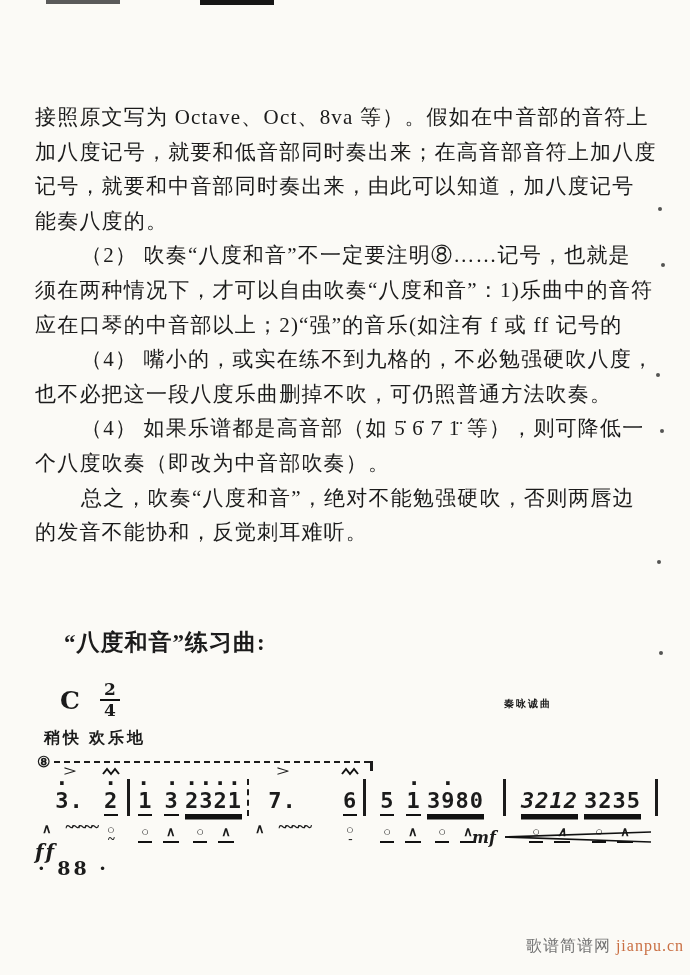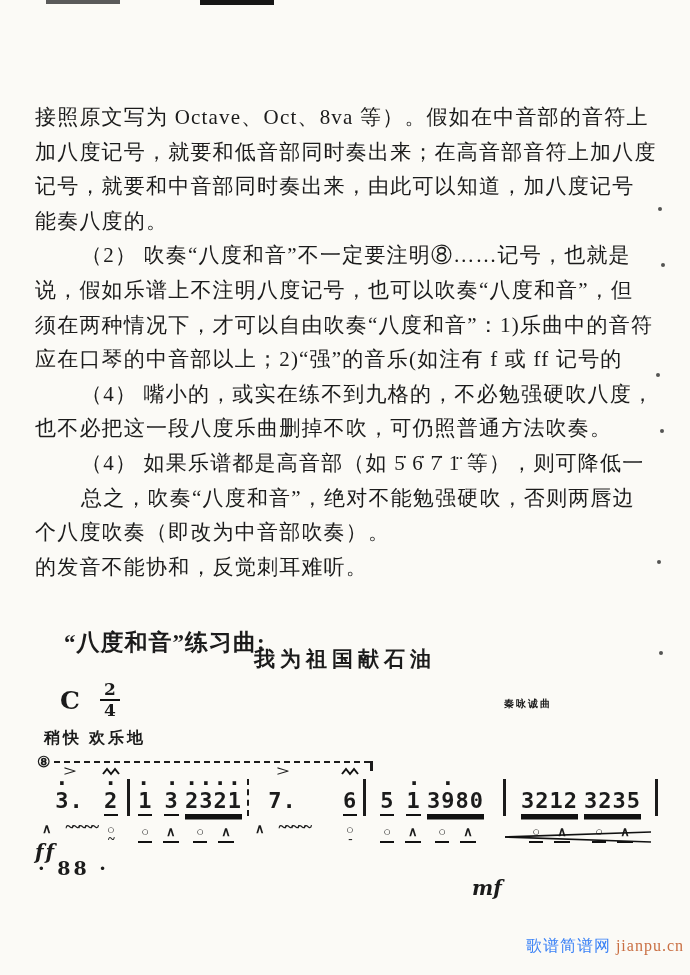--- a/index.html
+++ b/index.html
@@ -42,27 +42,27 @@
   .gap{width:12px;}
   .breath{margin-top:8px;display:flex;gap:11px;font-size:13px;font-weight:bold;align-items:flex-start;}
   .bu{border-bottom:2px solid #111;padding:0 3px 1px;}
   .wave{font-size:16px;letter-spacing:-2px;font-weight:bold;line-height:12px;margin-left:3px;}
   .stack{display:flex;flex-direction:column;align-items:center;line-height:11px;}
   .stack .sub{font-size:13px;line-height:8px;letter-spacing:-1px;}
   .bar{position:absolute;top:27px;width:2.5px;height:37px;background:#1b1b1b;}
   .bar.dash{background:none;width:0;border-left:2.5px dashed #1b1b1b;}
   .dyn{position:absolute;font-family:"DejaVu Serif",serif;font-style:italic;font-weight:bold;}
   .ff{left:0px;top:88px;font-size:20px;letter-spacing:2px;}
-  .mf{left:437px;top:76px;font-size:20px;margin-top:48px;}
+  .mf{left:437px;top:76px;font-size:16px;}
   .cresc{position:absolute;left:468px;top:78px;}
   
   .pagenum{position:absolute;left:38px;top:857px;font-size:19px;font-weight:bold;
            font-family:"DejaVu Serif",serif;letter-spacing:3px;}
   .watermark{position:absolute;right:6px;top:936px;font-size:16px;letter-spacing:1px;white-space:nowrap;}
-  .wm-site{color:#3b82f6;}
+  .wm-site{color:#737373;}
   .wm-domain{color:#c96f43;}
 </style>
 </head>
 <body>
 
 <div class="page">
 
   <div class="artifact" style="left:46px;top:0;width:74px;height:4px;background:#5a5a5a;"></div>
   <div class="artifact" style="left:200px;top:0;width:74px;height:5px;background:#161616;"></div>
 
@@ -72,33 +72,31 @@
   <div class="speck" style="left:660px;top:429px;"></div>
   <div class="speck" style="left:657px;top:560px;"></div>
   <div class="speck" style="left:659px;top:651px;"></div>
 
   <div class="bodytext">
     <div class="bline">接照原文写为 Octave、Oct、8va 等）。假如在中音部的音符上</div>
     <div class="bline">加八度记号，就要和低音部同时奏出来；在高音部音符上加八度</div>
     <div class="bline">记号，就要和中音部同时奏出来，由此可以知道，加八度记号</div>
     <div class="bline">能奏八度的。</div>
     <div class="bline ind">（2） 吹奏“八度和音”不一定要注明⑧……记号，也就是</div>
-    <div class="bline">说，假如乐谱上不注明八度记号，也可以吹奏“八度和音”，但</div>
     <div class="bline">须在两种情况下，才可以自由吹奏“八度和音”：1)乐曲中的音符</div>
     <div class="bline">应在口琴的中音部以上；2)“强”的音乐(如注有 f 或 ff 记号的</div>
     <div class="bline ind">（4） 嘴小的，或实在练不到九格的，不必勉强硬吹八度，</div>
     <div class="bline">也不必把这一段八度乐曲删掉不吹，可仍照普通方法吹奏。</div>
     <div class="bline ind">（4） 如果乐谱都是高音部（如 5̇ 6̇ 7̇ 1̈ 等），则可降低一</div>
+    <div class="bline">个八度吹奏（即改为中音部吹奏）。</div>
     <div class="bline ind">总之，吹奏“八度和音”，绝对不能勉强硬吹，否则两唇边</div>
-    <div class="bline">个八度吹奏（即改为中音部吹奏）。</div>
     <div class="bline">的发音不能协和，反觉刺耳难听。</div>
   </div>
 
   <div class="exlabel">“八度和音”练习曲:</div>
-  <div class="stitle">我为祖国献石油</div>
 
   <div class="keytime">
     <span class="keyc">C</span>
     <span class="frac">
       <span class="tn" style="display:block">2</span>
       <span class="td" style="display:block">4</span>
     </span>
   </div>
 
   <div class="composer">秦咏诚曲</div>
@@ -198,21 +196,21 @@
       <div class="dots"> ·  </div>
       <div class="numrow"><span class="u2">3980</span></div>
       <div class="breath">
           <span class="bu">○</span>
           <span class="bu">∧</span>
         </div>
     </div>
 
     <div class="bar" style="left:468px;"></div>
 
-    <div class="grp" style="left:486px;">
+    <div class="grp" style="left:486px;font-style:italic;">
       <div class="orn"></div>
       <div class="dots"></div>
       <div class="numrow"><span class="u2">3212</span></div>
       <div class="breath">
           <span class="bu">○</span>
           <span class="bu">∧</span>
         </div>
     </div>
 
     <div class="grp" style="left:549px;">

